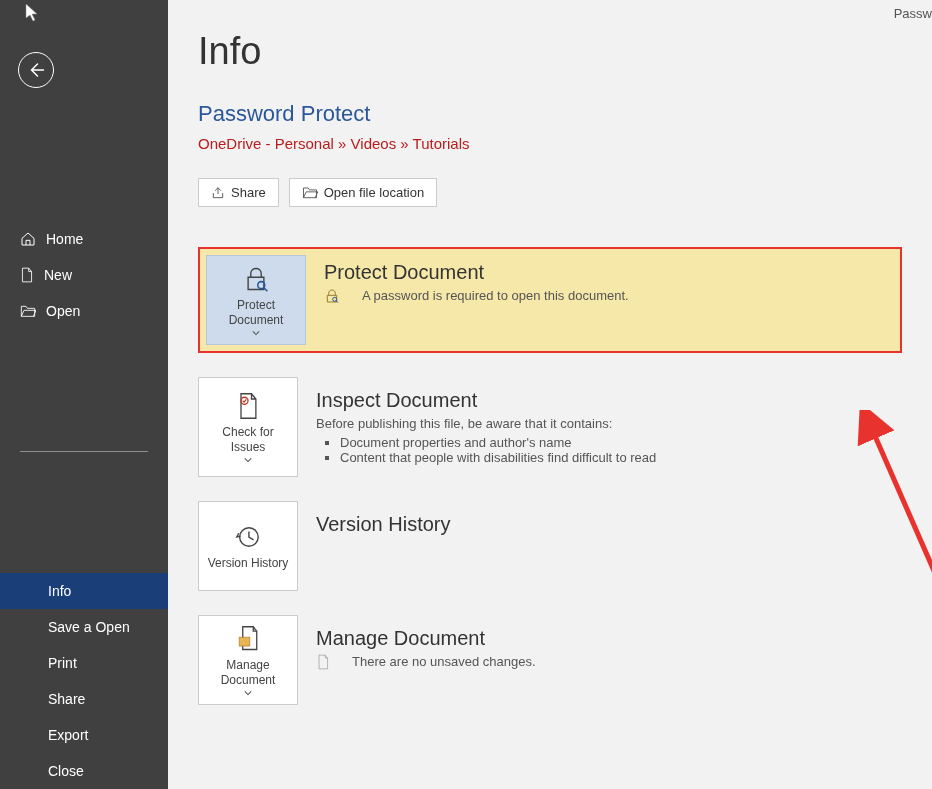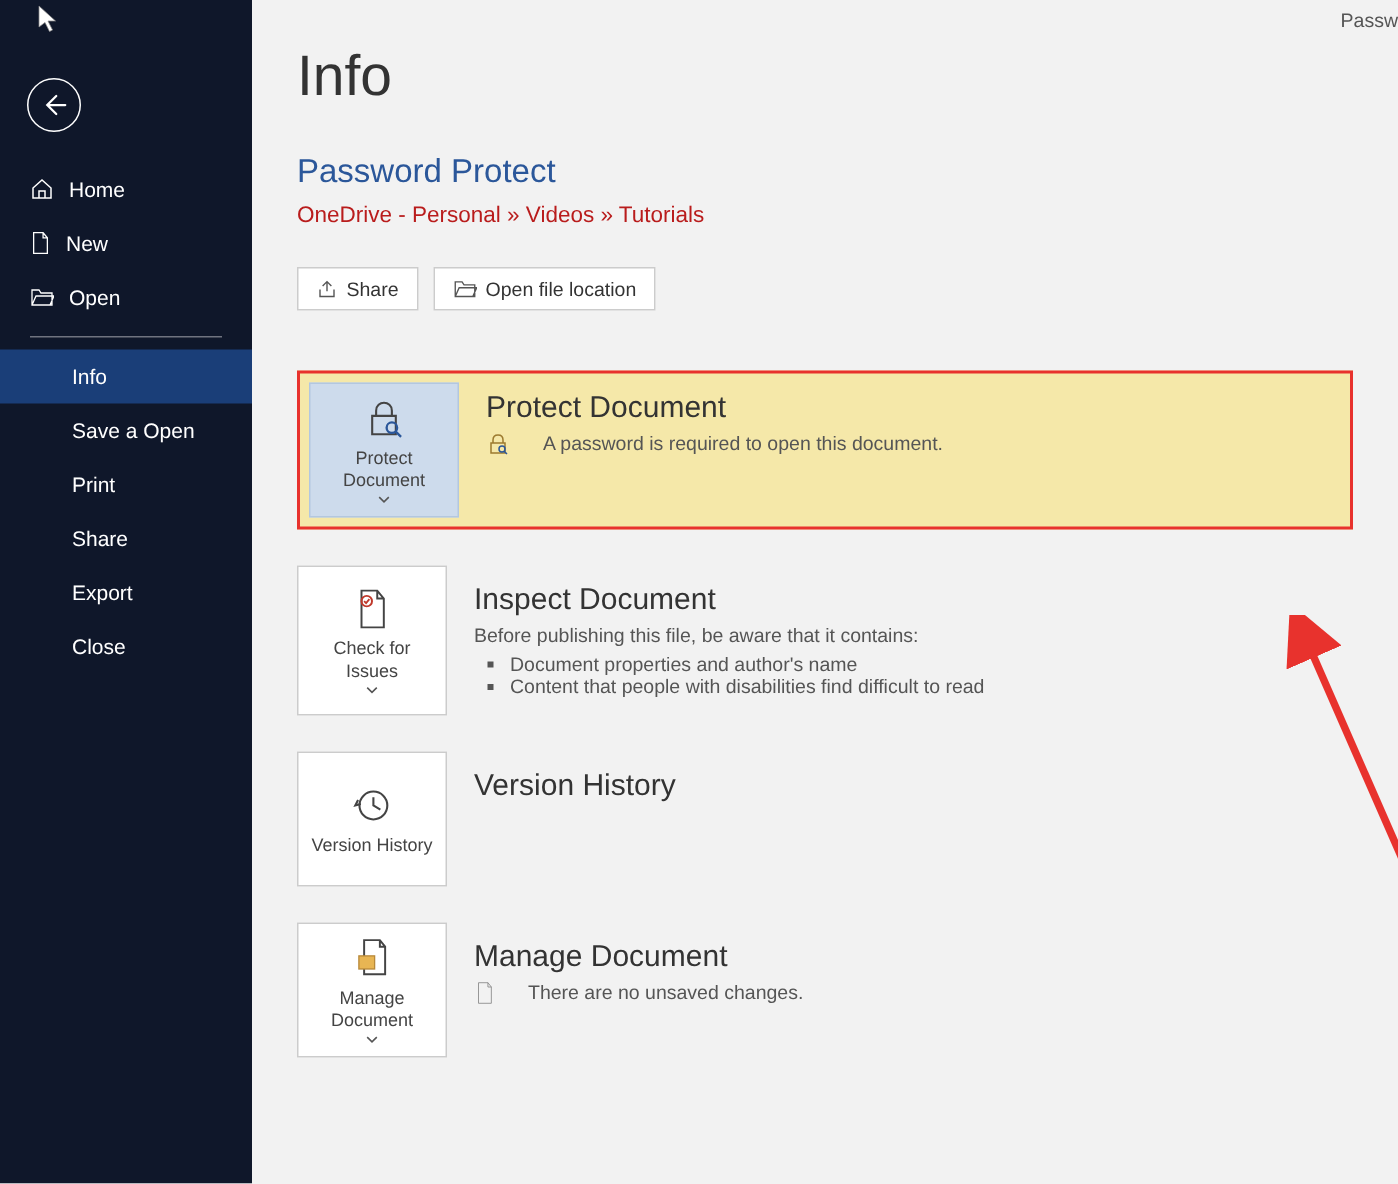--- a/index.html
+++ b/index.html
@@ -1,18 +1,18 @@
 <!DOCTYPE html>
 <html><head>
 <meta charset="utf-8">
 <style>
 * { box-sizing: border-box; margin: 0; padding: 0; }
 body { font-family: "Segoe UI", Arial, sans-serif; background: #f2f2f2; width: 932px; height: 789px; overflow: hidden; position: relative; }
 .app { display: flex; height: 100%; }
-.sidebar { width: 168px; background: #0f172a; color: #fff; display: flex; flex-direction: column; font-size: 14px; }
+.sidebar { width: 168px; background: #404040; color: #fff; display: flex; flex-direction: column; font-size: 14px; justify-content: space-between; }
 .cursor { position: absolute; top: 3px; left: 25px; z-index: 10; font-size: 18px; color: #fff; pointer-events: none; }
 .back-btn { width: 36px; height: 36px; border: 1px solid #fff; border-radius: 50%; margin: 52px 0 20px 18px; display: flex; align-items: center; justify-content: center; cursor: pointer; }
 .nav-top { padding: 0; }
 .nav-item { padding: 10px 20px; cursor: pointer; display: flex; align-items: center; gap: 10px; }
 .nav-item.active { background: #1a3e78; }
 .nav-sep { border-bottom: 1px solid rgba(255,255,255,0.4); margin: 8px 20px; }
 .nav-bottom .nav-item { padding-left: 48px; }
 .main { flex: 1; padding: 30px 30px 0 30px; position: relative; background: #f2f2f2; }
 .topright { position: absolute; top: 6px; right: 0; font-size: 13px; color: #555; text-align: center; }
 .h1 { font-size: 38px; font-weight: 300; color: #333; margin-bottom: 28px; }

